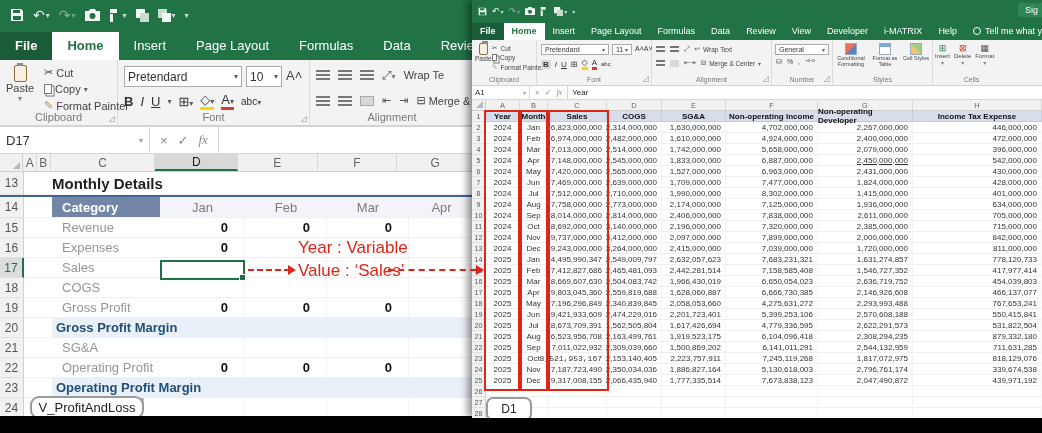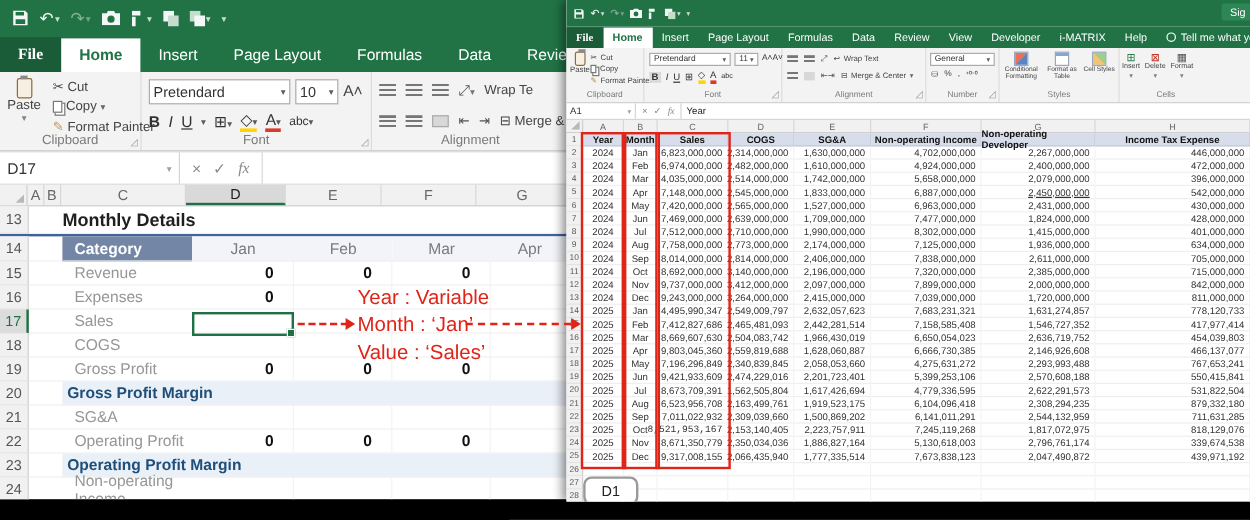--- a/index.html
+++ b/index.html
@@ -23,21 +23,21 @@
   .win-title { position:absolute; left:0; right:0; text-align:center; font-size:10px; color:#f0f6f2; pointer-events:none; }
   .signin { position:absolute; right:0; top:3px; background:#2e8555; color:#fff; font-size:9px; padding:2px 4px 2px 7px; border-radius:2px 0 0 2px; }
 
   
   .tabsrow { background:#217346; display:flex; align-items:flex-end; }
   #win-left  .tabsrow { height:30px; }
   #win-right .tabsrow { height:18px; }
   .rtab { color:#fff; cursor:pointer; white-space:nowrap; }
   #win-left  .rtab { font-size:13px; padding:6px 15px 7px; }
   #win-right .rtab { font-size:9px;  padding:3px 8px 4px; }
-  .rtab.file { background:#1a5c38; font-weight:bold;font-family:Liberation Serif, serif; }
+  .rtab.file { background:#1a5c38; font-weight:bold; }
   .rtab.active { background:#fff; color:#217346; font-weight:bold; }
   .tellme { display:flex; align-items:center; gap:4px; color:#fff; font-size:9px; padding:3px 8px 4px; white-space:nowrap; }
   .bulb { width:8px; height:8px; border:1px solid #fff; border-radius:50%; display:inline-block; }
 
   
   .ribbon { position:relative; background:#f3f3f3; border-bottom:1px solid #d2d2d2; }
   #win-left  .ribbon { height:66px; }
   #win-right .ribbon { height:46px; }
   .grp { position:absolute; top:0; bottom:0; border-right:1px solid #dcdcdc; }
   .grp-label { position:absolute; bottom:2px; left:0; right:0; text-align:center; color:#7a7a7a; }
@@ -361,20 +361,23 @@
           <div class="lcell lspacer"></div>
           <div class="lcell llbl">Non-operating Income</div>
           <div class="lcell lval" style="width: 85px; flex: 0 0 auto;"></div>
           <div class="lcell lval" style="width: 82px; flex: 0 0 auto;"></div>
           <div class="lcell lval" style="width: 82px; flex: 0 0 auto;"></div>
           <div class="lcell lval" style="width: auto; flex: 1 1 0%;"></div>
         </div>
       </div>
 
     <div class="selcell" style="left:160px;top:260px;width:85px;height:20px;"></div>
+    <div id="callout-left" class="callout">
+        <span>V_ProfitAndLoss</span>
+      </div>
   </div>
 
   <div id="win-right" class="window">
 
     <div class="titlebar">
       <span class="qat-ico">
         <svg class="svgico" width="9" height="9" viewBox="0 0 14 14">
             <path fill="#fff" d="M1 1h10l2 2v10H1V1zm2 1v3h7V2H3zm0 6v4h8V8H3z"></path>
           </svg>
       </span>
@@ -601,21 +604,21 @@
           <div class="rcell r" style="width: 55px;">2,482,000,000</div>
           <div class="rcell r" style="width: 64px;">1,610,000,000</div>
           <div class="rcell r" style="width: 92px;">4,924,000,000</div>
           <div class="rcell r" style="width: 95px;">2,400,000,000</div>
           <div class="rcell r" style="width: 129px;">472,000,000</div>
         </div>
         <div class="grow" style="height: 11px;">
           <div class="rn">4</div>
           <div class="rcell c" style="width: 34px;">2024</div>
           <div class="rcell c" style="width: 28px;">Mar</div>
-          <div class="rcell r" style="width: 59px;">4,035,000,000</div>
+          <div class="rcell r" style="width: 59px;">7,013,000,000</div>
           <div class="rcell r" style="width: 55px;">2,514,000,000</div>
           <div class="rcell r" style="width: 64px;">1,742,000,000</div>
           <div class="rcell r" style="width: 92px;">5,658,000,000</div>
           <div class="rcell r" style="width: 95px;">2,079,000,000</div>
           <div class="rcell r" style="width: 129px;">396,000,000</div>
         </div>
         <div class="grow" style="height: 11px;">
           <div class="rn">5</div>
           <div class="rcell c" style="width: 34px;">2024</div>
           <div class="rcell c" style="width: 28px;">Apr</div>
@@ -821,21 +824,21 @@
           <div class="rcell r" style="width: 55px;">2,153,140,405</div>
           <div class="rcell r" style="width: 64px;">2,223,757,911</div>
           <div class="rcell r" style="width: 92px;">7,245,119,268</div>
           <div class="rcell r" style="width: 95px;">1,817,072,975</div>
           <div class="rcell r" style="width: 129px;">818,129,076</div>
         </div>
         <div class="grow" style="height: 11px;">
           <div class="rn">24</div>
           <div class="rcell c" style="width: 34px;">2025</div>
           <div class="rcell c" style="width: 28px;">Nov</div>
-          <div class="rcell r" style="width: 59px;">8,671,350,779</div>
+          <div class="rcell r" style="width: 59px;">7,187,723,490</div>
           <div class="rcell r" style="width: 55px;">2,350,034,036</div>
           <div class="rcell r" style="width: 64px;">1,886,827,164</div>
           <div class="rcell r" style="width: 92px;">5,130,618,003</div>
           <div class="rcell r" style="width: 95px;">2,796,761,174</div>
           <div class="rcell r" style="width: 129px;">339,674,538</div>
         </div>
         <div class="grow" style="height: 11px;">
           <div class="rn">25</div>
           <div class="rcell c" style="width: 34px;">2025</div>
           <div class="rcell c" style="width: 28px;">Dec</div>
@@ -885,20 +888,19 @@
     <div class="redbox" style="left:46px;top:110px;width:32px;height:281px;"></div>
     <div class="redbox" style="left:74px;top:110px;width:63px;height:281px;"></div>
 
     <div id="callout-right" class="callout">
         <span>D1</span>
       </div>
   </div>
 
   <div id="anno" class="overlay">
     <div>Year : Variable</div>
-    <div>Month : ‘Jan’</div>
     <div>Value : ‘Sales’</div>
   </div>
   <div class="dash overlay" style="left:248px;top:269px;width:42px;"></div>
   <div class="ah overlay" style="left:288px;top:265px;"></div>
   <div class="dash overlay" style="left:388px;top:269px;width:88px;"></div>
   <div class="ah overlay" style="left:476px;top:265px;"></div>
 </div>
 
 </body></html>

